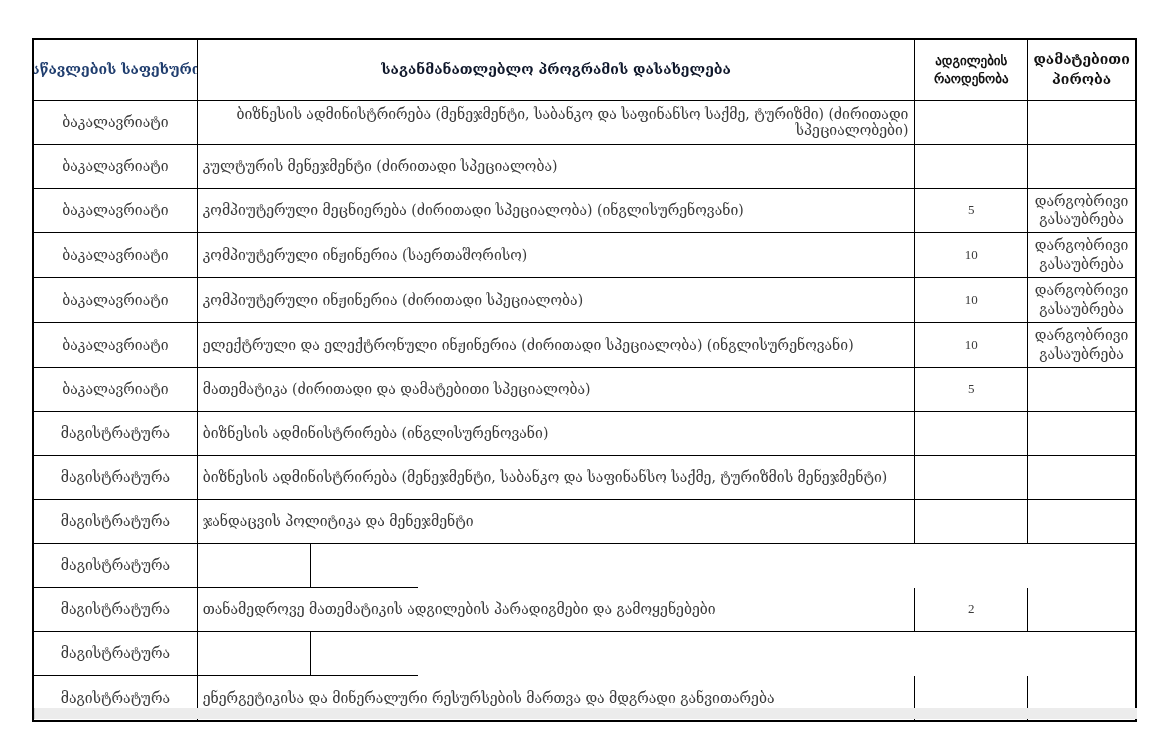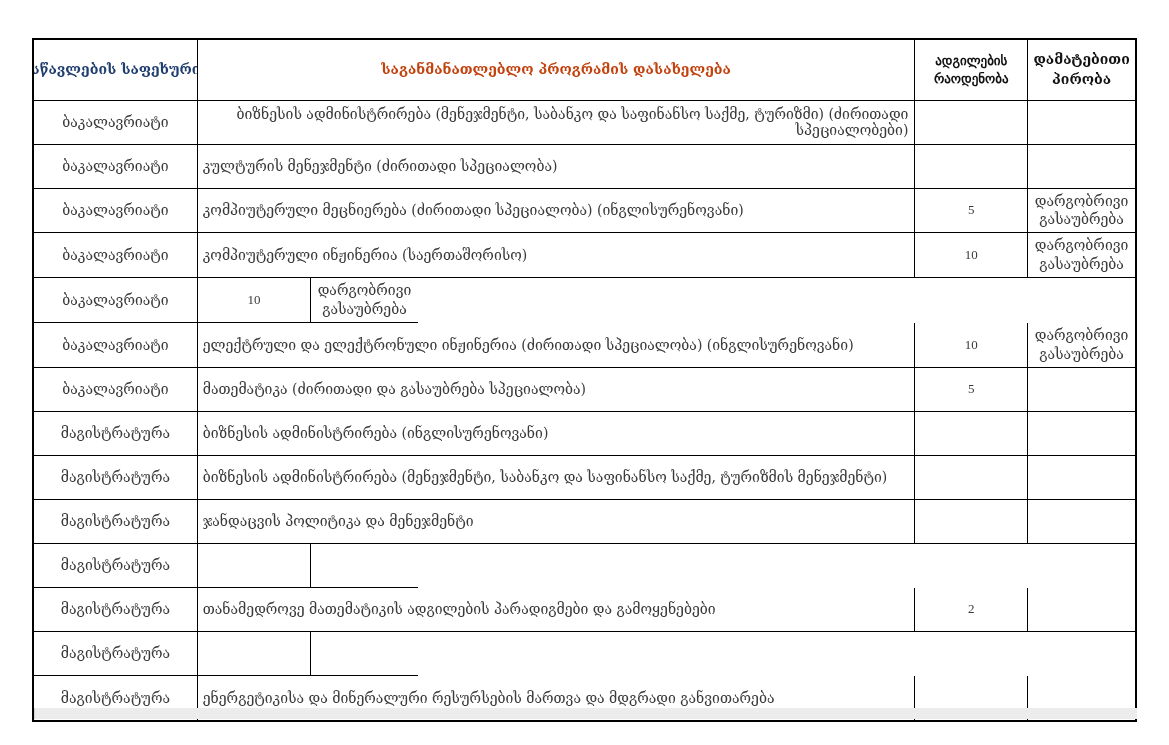--- a/index.html
+++ b/index.html
@@ -49,21 +49,21 @@
     text-align: center;
     line-height: 1.4;
     padding: 4px 2px;
   }
   .header-row .col-level {
     color: #1f3d6e;
     white-space: nowrap;
     overflow: hidden;
     padding: 20px 0;
   }
-  .header-row .col-program { color: #c2410c; text-align: right; }
+  .header-row .col-program { color: #0f172a; text-align: right; }
   .header-row .col-places,
   .header-row .col-condition { color: #111111; }
   .body-row .tcell { min-height: 44px; }
   .partial-next-row {
     position: absolute;
     left: 34px;
     top: 708px;
     width: 1103px;
     height: 11px;
     background: #ececec;
@@ -102,32 +102,33 @@
           <div class="tcell col-condition">დარგობრივი გასაუბრება</div>
         </div>
         <div class="trow body-row">
           <div class="tcell col-level">ბაკალავრიატი</div>
           <div class="tcell col-program">კომპიუტერული ინჟინერია (საერთაშორისო)</div>
           <div class="tcell col-places">10</div>
           <div class="tcell col-condition">დარგობრივი გასაუბრება</div>
         </div>
         <div class="trow body-row">
           <div class="tcell col-level">ბაკალავრიატი</div>
+          <div class="tcell col-program">კომპიუტერული ინჟინერია (ძირითადი სპეციალობა)</div>
           <div class="tcell col-places">10</div>
           <div class="tcell col-condition">დარგობრივი გასაუბრება</div>
         </div>
         <div class="trow body-row">
           <div class="tcell col-level">ბაკალავრიატი</div>
           <div class="tcell col-program">ელექტრული და ელექტრონული ინჟინერია (ძირითადი სპეციალობა) (ინგლისურენოვანი)</div>
           <div class="tcell col-places">10</div>
           <div class="tcell col-condition">დარგობრივი გასაუბრება</div>
         </div>
         <div class="trow body-row">
           <div class="tcell col-level">ბაკალავრიატი</div>
-          <div class="tcell col-program">მათემატიკა (ძირითადი და გასაუბრება სპეციალობა)</div>
+          <div class="tcell col-program">მათემატიკა (ძირითადი და დამატებითი სპეციალობა)</div>
           <div class="tcell col-places">5</div>
           <div class="tcell col-condition"></div>
         </div>
         <div class="trow body-row">
           <div class="tcell col-level">მაგისტრატურა</div>
           <div class="tcell col-program">ბიზნესის ადმინისტრირება (ინგლისურენოვანი)</div>
           <div class="tcell col-places"></div>
           <div class="tcell col-condition"></div>
         </div>
         <div class="trow body-row">

